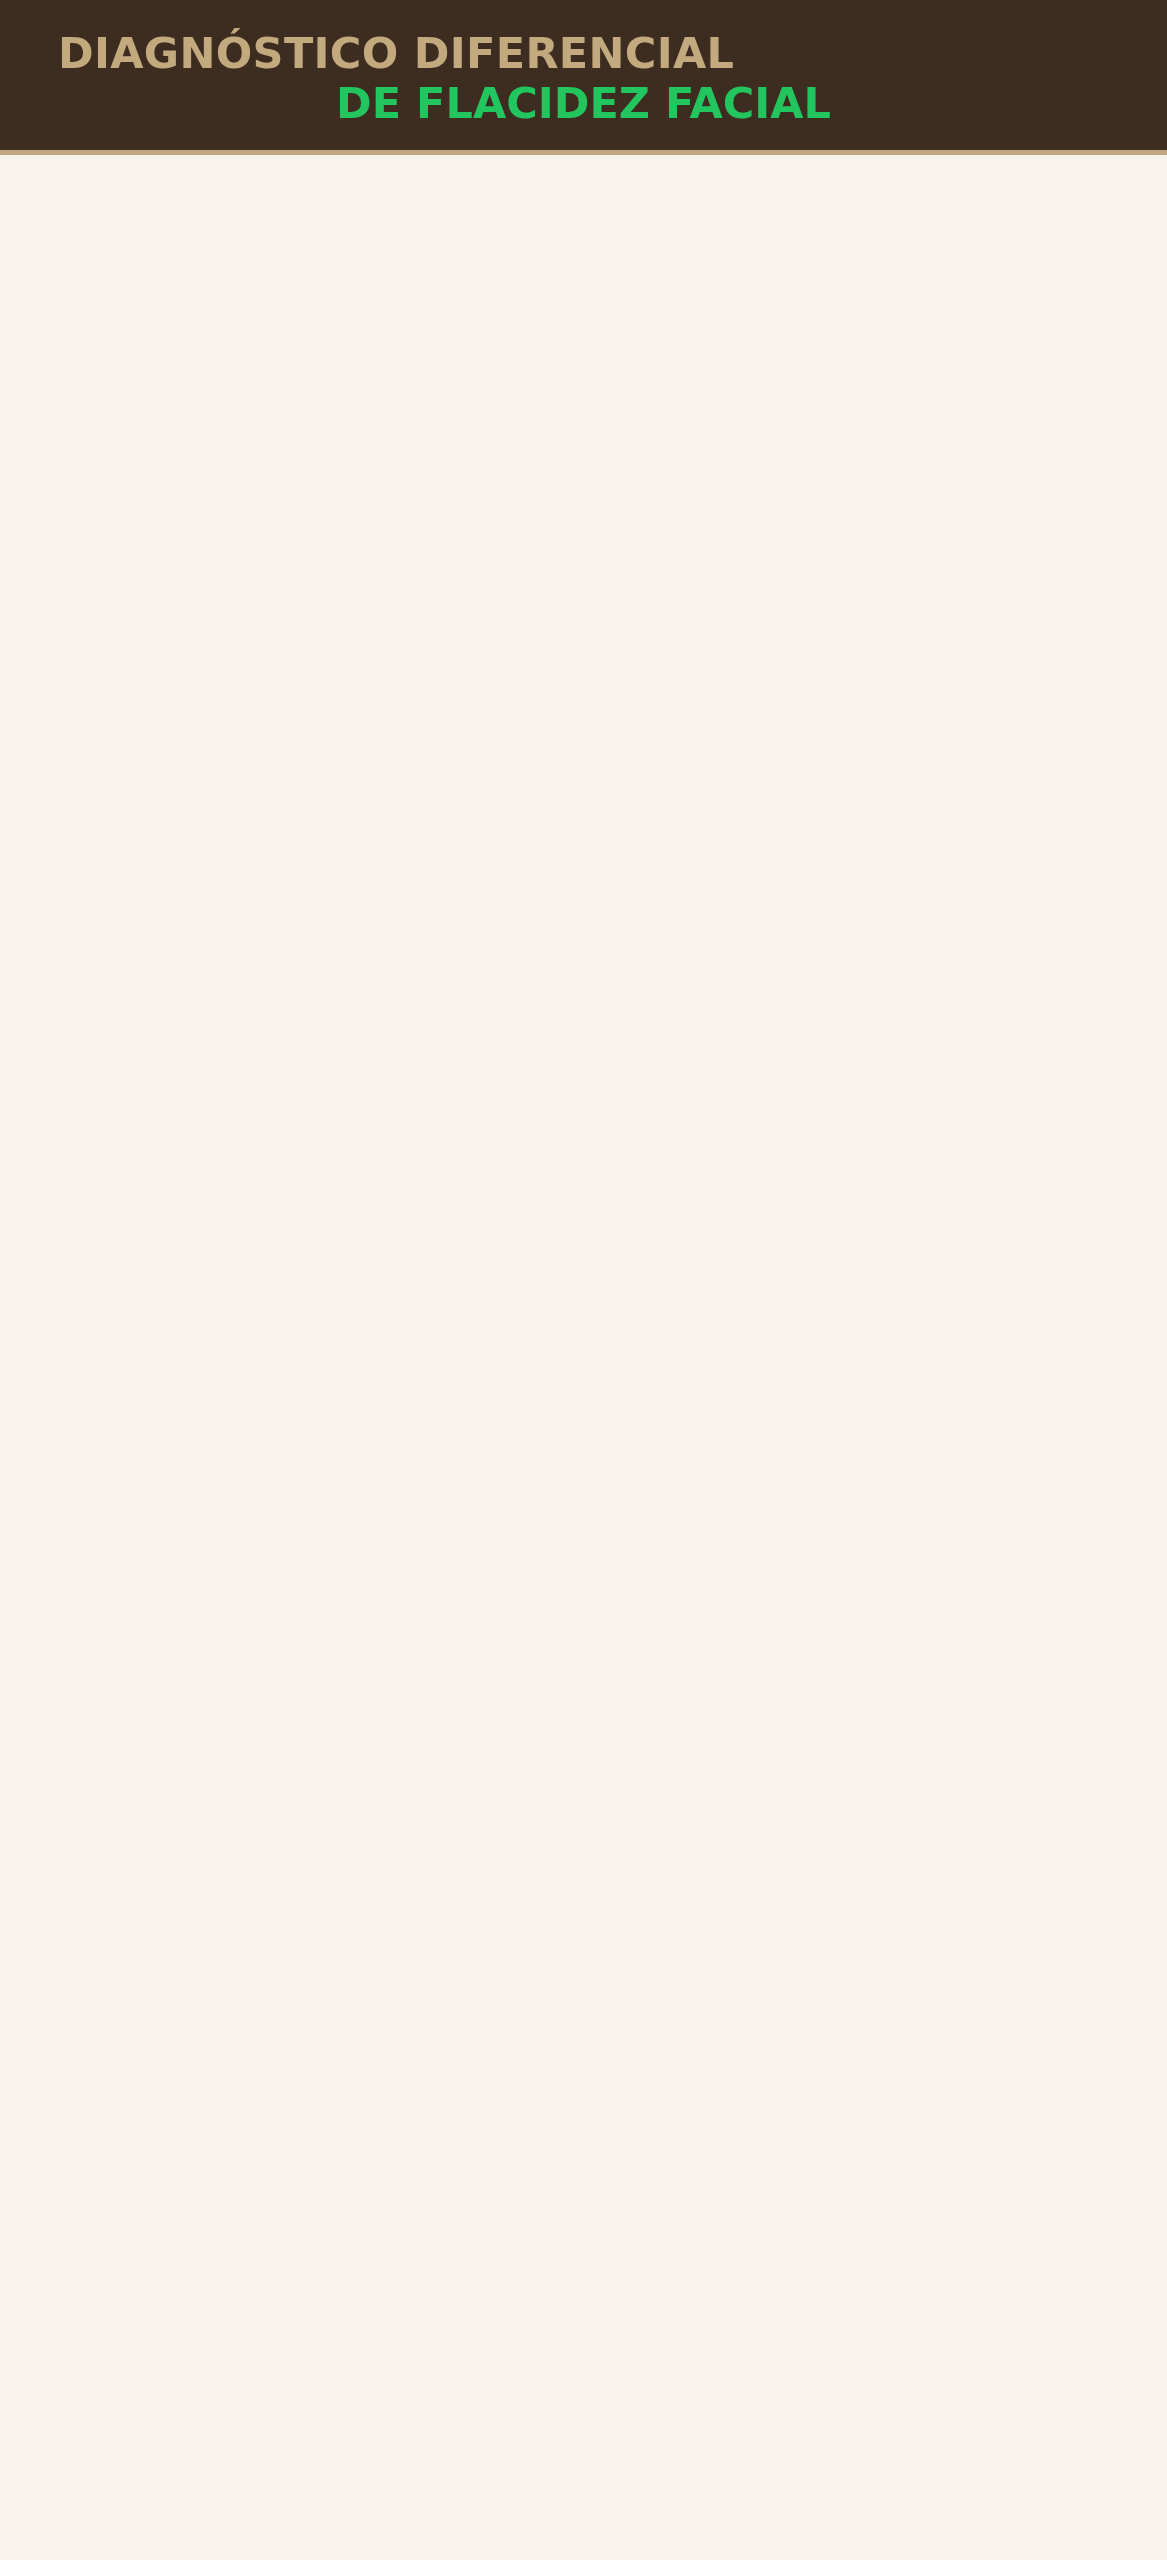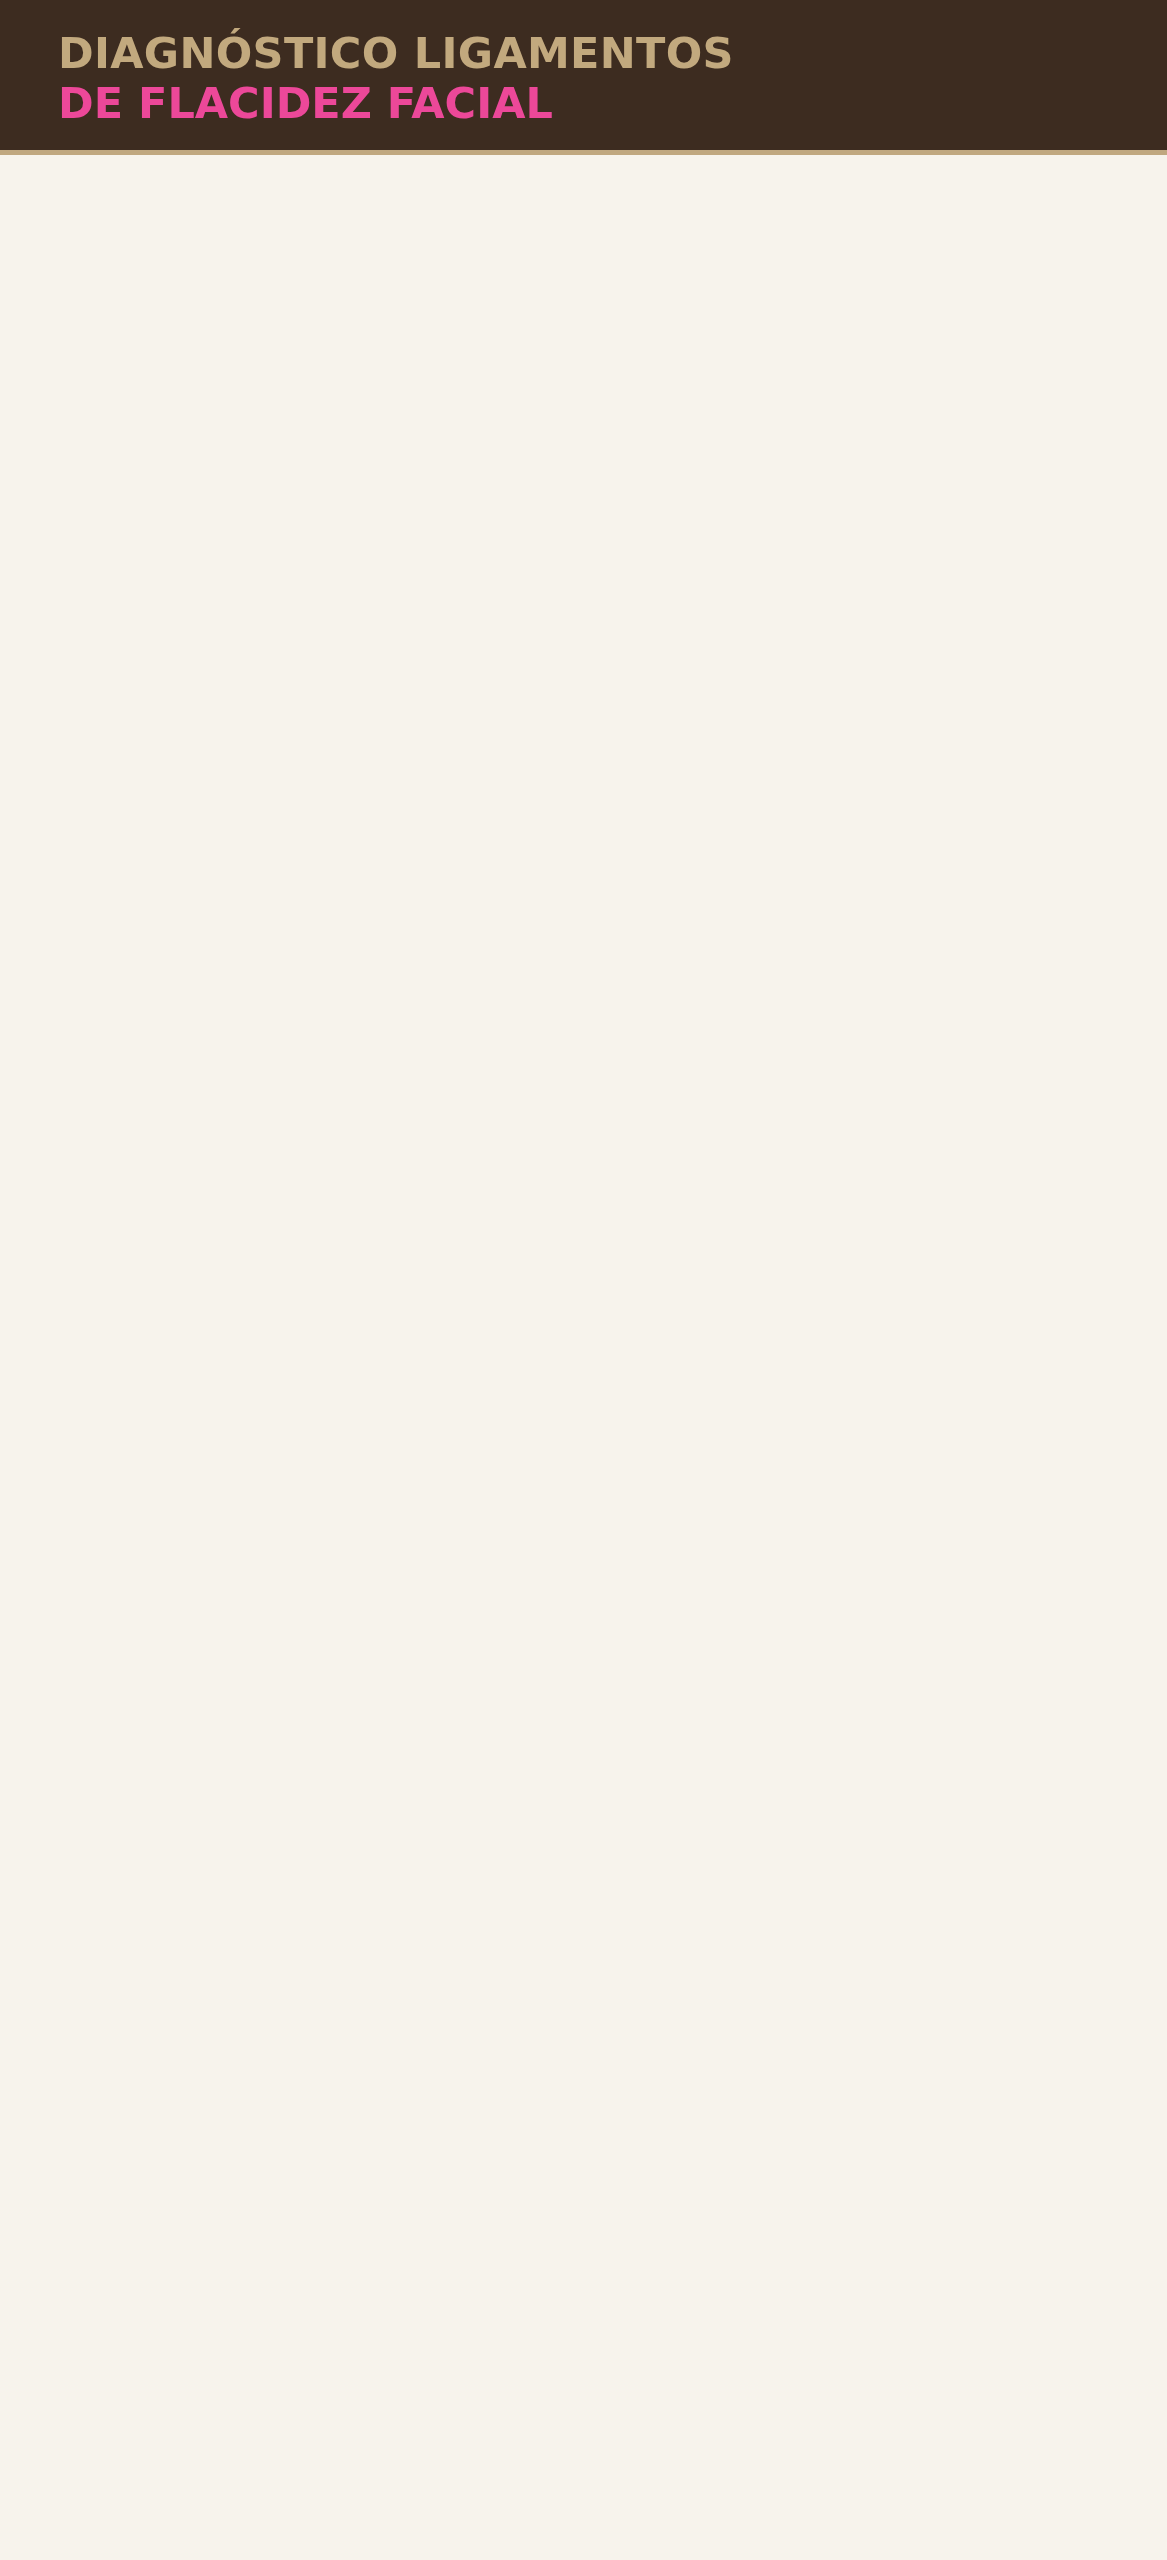--- a/index.html
+++ b/index.html
@@ -1,21 +1,21 @@
 <!DOCTYPE html>
 <html><head>
 <meta charset="utf-8">
 <style>
   * { box-sizing: border-box; margin: 0; padding: 0; }
   html, body { width: 1167px; background: #f7f3ec; font-family: "DejaVu Sans", sans-serif; color: #3d2e22; }
   body { position: relative; }
 
   .header { background: #3d2c20; height: 155px; padding: 28px 58px 0 58px; border-bottom: 5px solid #c0a77f; }
   .header .t1 { font-family: "DejaVu Sans", sans-serif; font-weight: bold; font-size: 43px; color: #c2a97e; line-height: 50px; letter-spacing: 0.3px; }
-  .header .t2 { font-family: "DejaVu Sans", sans-serif; font-weight: bold; font-size: 43px; color: #ec4899; line-height: 50px; margin-top: 0px; }
+  .header .t2 { font-family: "DejaVu Sans", sans-serif; font-weight: bold; font-size: 43px; color: #22c55e; line-height: 50px; margin-top: 0px; text-align: center; }
   .header .sub { font-size: 14px; color: #b7a895; margin-top: 4px; }
 
   .intro { position: absolute; left: 49px; top: 190px; width: 1070px; height: 116px; background: #f1ece5; border: 1.5px solid #cfc3b0; border-radius: 10px; padding: 14px 18px; font-size: 17px; line-height: 24px; color: #3b2f25; }
 
   .sec-title { position: absolute; left: 58px; font-weight: bold; font-size: 24px; color: #3b2c20; letter-spacing: 0.2px; }
   .divider { position: absolute; left: 78px; width: 1012px; height: 2px; background: #ddd4c6; }
 
   .layers { position: absolute; left: 58px; top: 372px; }
   .layer { position: absolute; left: 0; width: 1000px; height: 60px; }
   .layer .num { position: absolute; left: 8px; top: 4px; width: 44px; height: 44px; border-radius: 50%; color: #fff; font-weight: bold; font-size: 23px; text-align: center; line-height: 44px; }
@@ -67,21 +67,21 @@
   .eco .link .s { position: absolute; left: 16px; top: 18px; font-size: 12px; color: #b1a593; white-space: nowrap; }
 
   .bottom { position: absolute; left: 0; top: 2497px; width: 1167px; height: 63px; background: #3d2c20; padding: 10px 58px; }
   .bottom .b1 { font-size: 14.5px; color: #d6cab9; }
   .bottom .b2 { font-size: 12px; color: #8f8170; margin-top: 6px; }
 </style>
 </head>
 <body>
 
 <div class="header">
-  <div class="t1">DIAGNÓSTICO LIGAMENTOS</div>
+  <div class="t1">DIAGNÓSTICO DIFERENCIAL</div>
   <div class="t2">DE FLACIDEZ FACIAL</div>
 </div>
 
 <div class="intro">Nem toda aparência de rosto caído é flacidez cutânea. A queixa pode esconder perda de volume, reabsorção óssea, ptose ligamentar ou reposicionamento de gordura. O diagnóstico correto da camada dominante é o que separa um plano eficaz de uma intervenção equivocada.</div>
 
 <div class="sec-title" style="top:330px">AS 5 CAMADAS QUE MUDAM COM O TEMPO</div>
 <div class="layers">
   <div class="vline" style="top:48px;height:310px"></div>
   <div class="layer" style="top:0">
     <div class="num dark">1</div>

